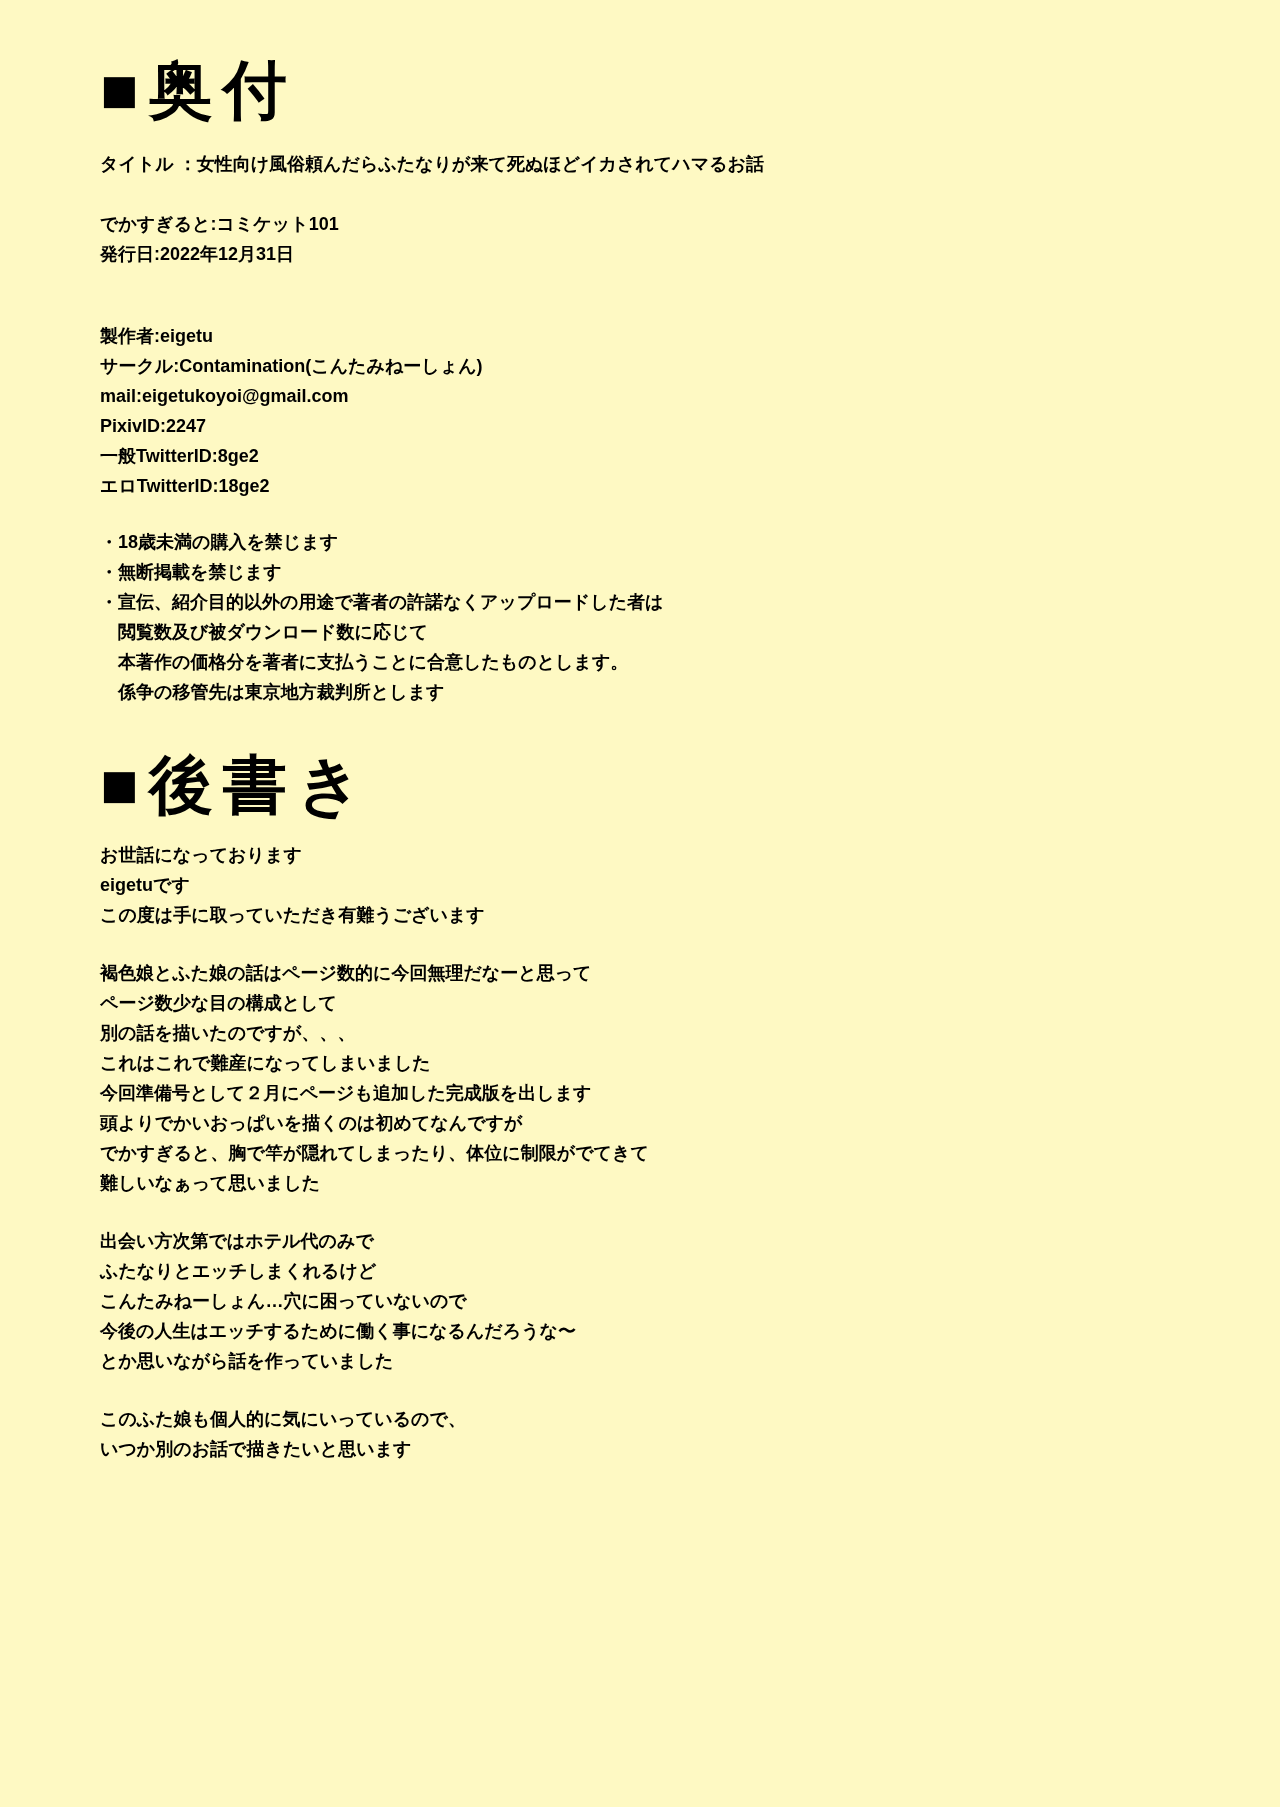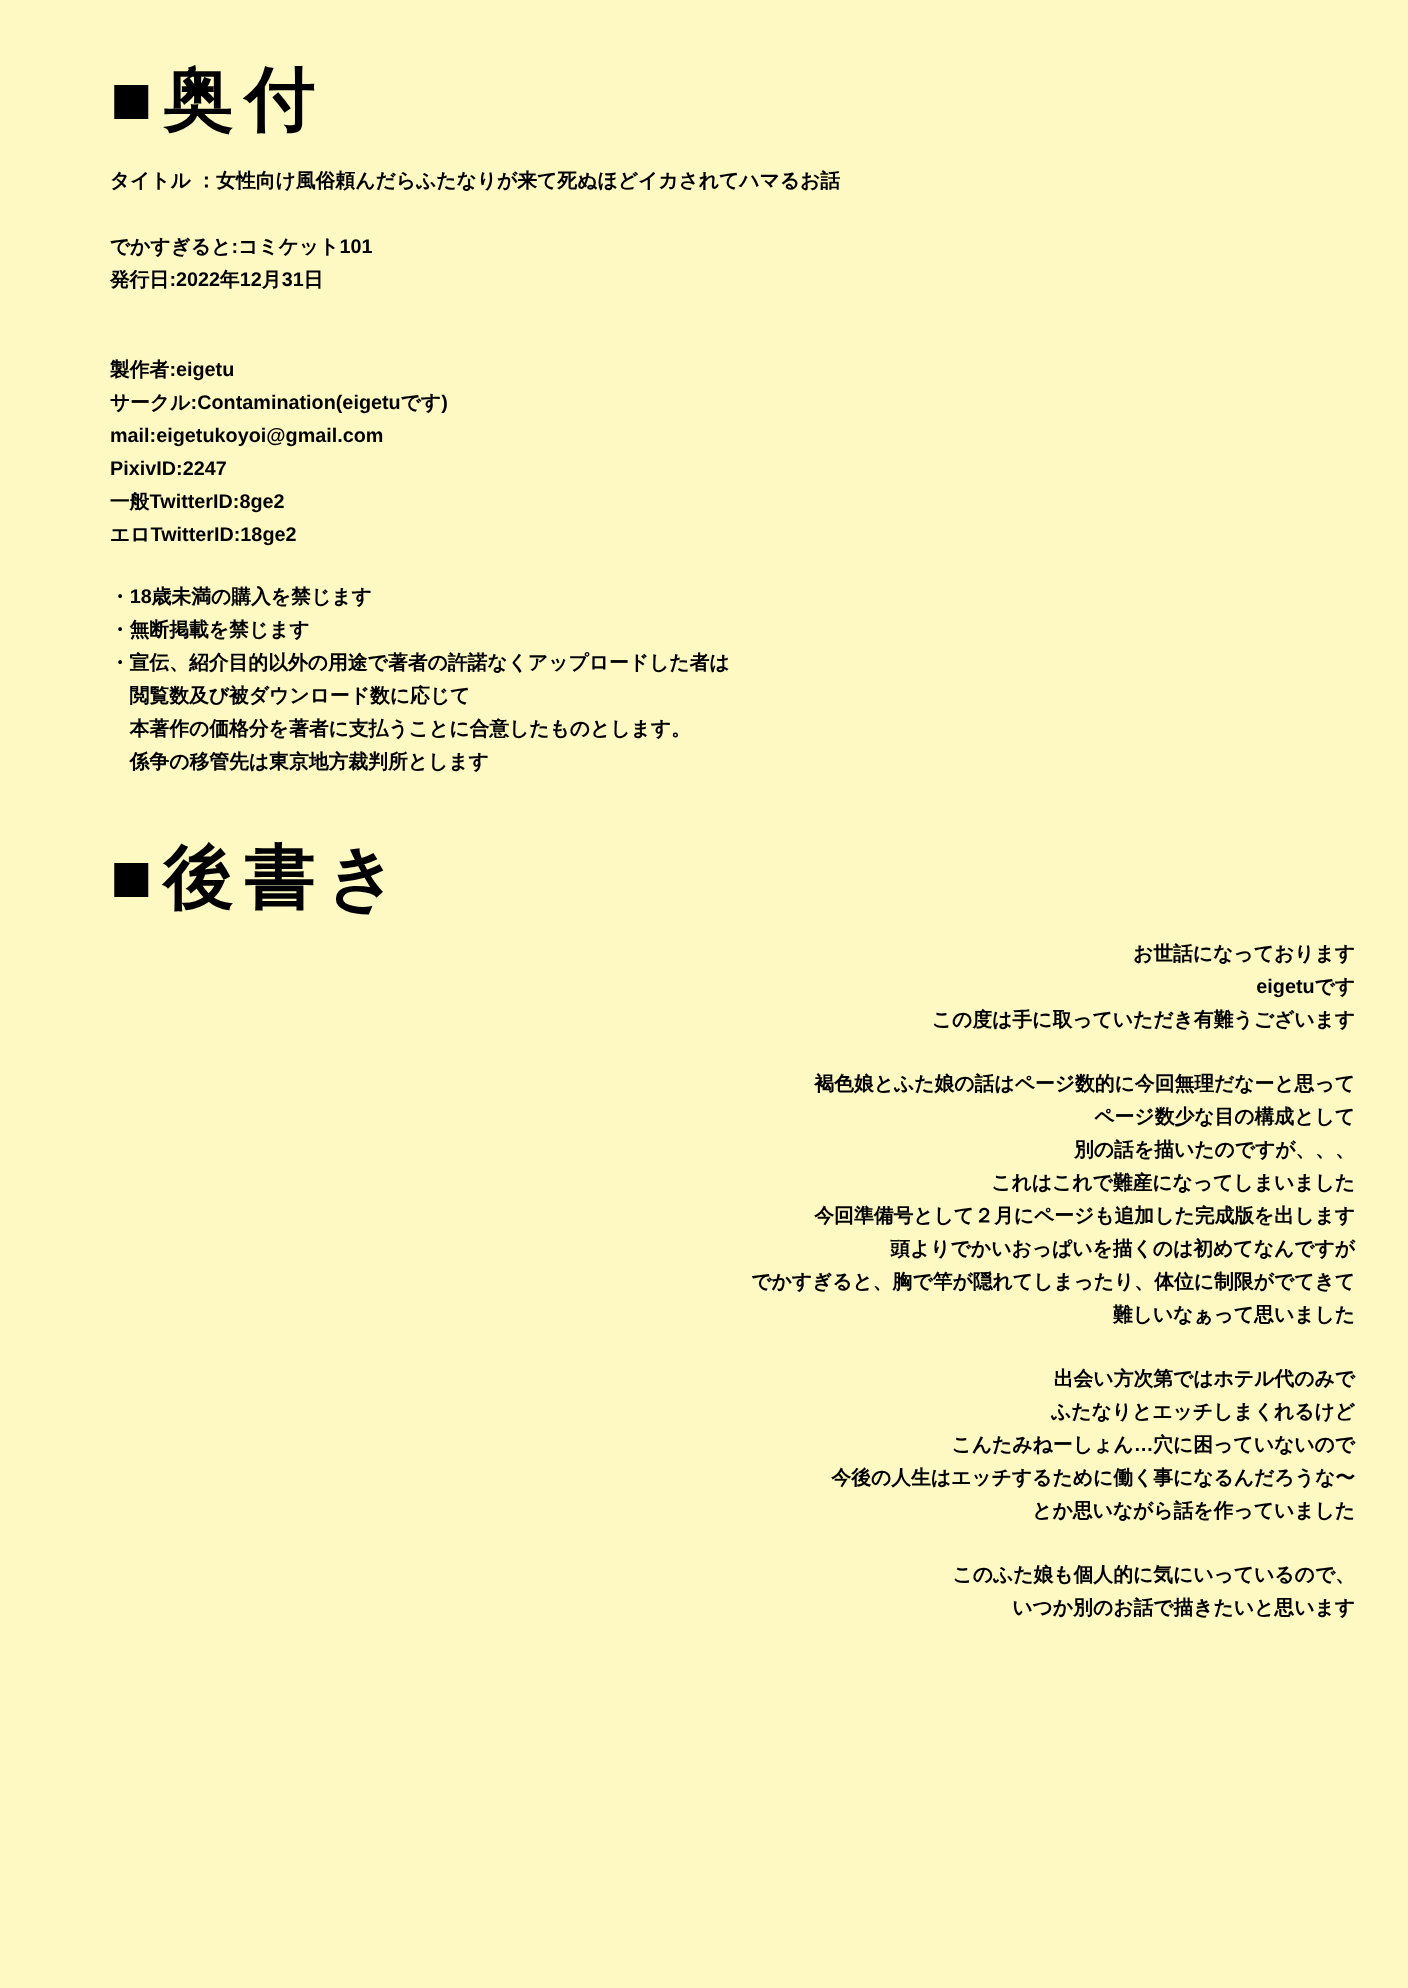--- a/index.html
+++ b/index.html
@@ -30,39 +30,39 @@
     font-size: 18px;
     line-height: 30px;
     white-space: pre-wrap;
     margin: 0;
   }
   .title-line     { margin-top: 24px; }
   .event-block    { margin-top: 30px; }
   .printer-line   { margin-top: 46px; }
   .creator-block  { margin-top: 52px; }
   .notice-block   { margin-top: 26px; }
-  .afterword-heading { margin-top: 56px; }
-  .para           { margin-top: 28px; text-align: right; }
+  .afterword-heading { margin-top: 44px; }
+  .para           { margin-top: 28px; }
   .para-first     { margin-top: 20px; }
 </style>
 </head>
 <body>
 
 <div class="page">
 
   <h1 class="section-heading">■奥付</h1>
 
   <p class="line title-line">タイトル ：女性向け風俗頼んだらふたなりが来て死ぬほどイカされてハマるお話</p>
 
   <p class="block event-block">でかすぎると:コミケット101
 発行日:2022年12月31日</p>
 
 
   <p class="block creator-block">製作者:eigetu
-サークル:Contamination(eigetuです)
+サークル:Contamination(こんたみねーしょん)
 mail:eigetukoyoi@gmail.com
 PixivID:2247
 一般TwitterID:8ge2
 エロTwitterID:18ge2</p>
 
   <p class="block notice-block">・18歳未満の購入を禁じます
 ・無断掲載を禁じます
 ・宣伝、紹介目的以外の用途で著者の許諾なくアップロードした者は
 　閲覧数及び被ダウンロード数に応じて
 　本著作の価格分を著者に支払うことに合意したものとします。

